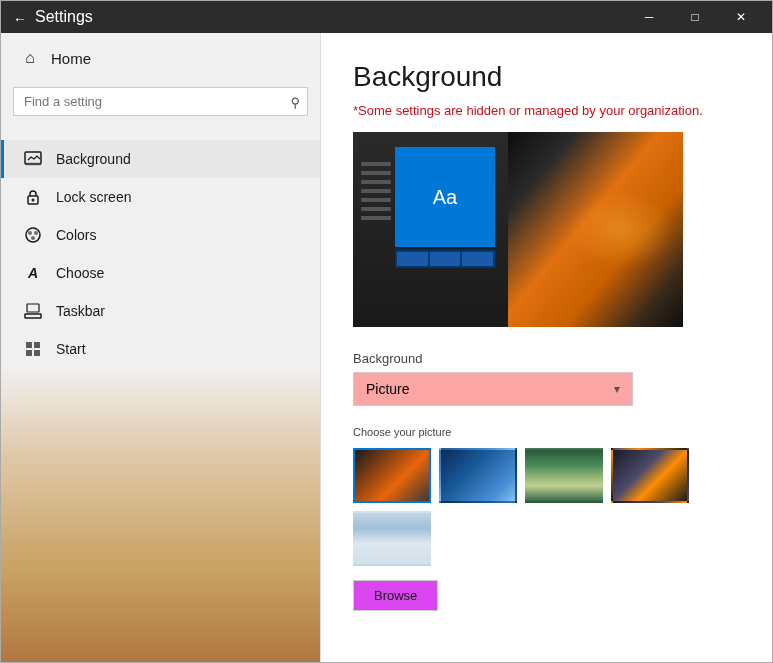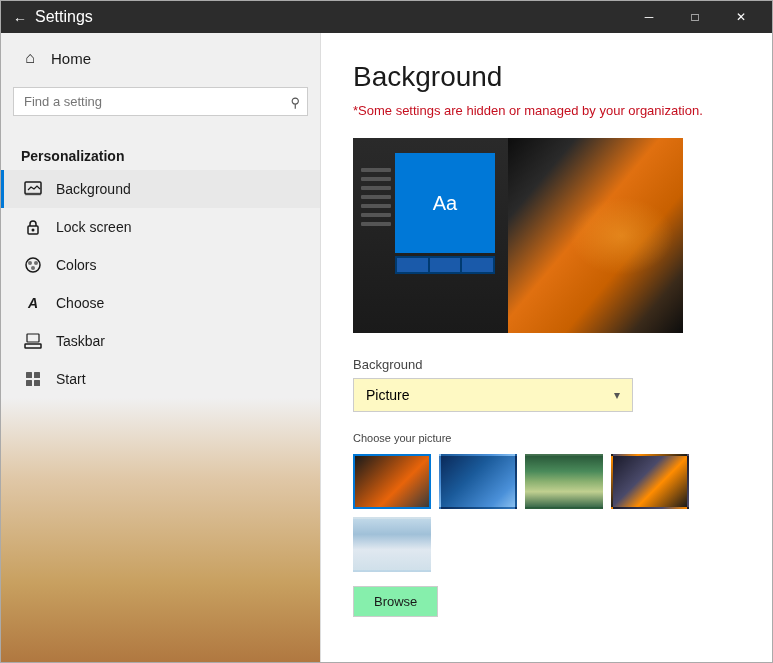--- a/index.html
+++ b/index.html
@@ -148,21 +148,21 @@
     }
     .main-title {
       font-size: 28px;
       font-weight: 300;
       color: #1a1a1a;
       margin-bottom: 10px;
     }
     .org-warning {
       color: #c50f1f;
       font-size: 13px;
-      margin-bottom: 20px;
+      margin-bottom: 14px;
     }
 
     
     .preview-container {
       width: 330px;
       height: 195px;
       margin-bottom: 24px;
       position: relative;
       overflow: hidden;
       background: #1a1a1a;
@@ -176,21 +176,21 @@
     .form-label {
       font-size: 13px;
       color: #444;
       margin-bottom: 6px;
       display: block;
     }
     .dropdown-select {
       width: 280px;
       padding: 8px 12px;
       border: 1px solid #ccc;
-      background: #fef9c3;
+      background: #fca5a5;
       font-size: 14px;
       display: flex;
       align-items: center;
       justify-content: space-between;
       cursor: pointer;
     }
     .dropdown-arrow {
       font-size: 12px;
       color: #555;
     }
@@ -221,21 +221,21 @@
 
     
     .thumb-1 { background: linear-gradient(135deg, #1a1a1a 0%, #e8640a 60%, #3a3a3a 100%); }
     .thumb-2 { background: linear-gradient(135deg, #0a2a5a 0%, #1a5a9a 40%, #4a90d9 80%, #8ac0f0 100%); }
     .thumb-3 { background: linear-gradient(180deg, #2a5a3a 0%, #4a8a5a 30%, #8ab070 50%, #c0d090 70%, #3a6a4a 100%); }
     .thumb-4 { background: linear-gradient(135deg, #1a1a2a 0%, #4a4a6a 40%, #ff8c00 60%, #1a1a1a 100%); }
     .thumb-5 { background: linear-gradient(180deg, #c0d8e8 0%, #a0c0d8 30%, #e0e8f0 60%, #d0e0ea 100%); }
 
     .browse-btn {
       padding: 7px 20px;
-      background: #86efac;
+      background: #d946ef;
       border: 1px solid #ccc;
       font-size: 13px;
       cursor: pointer;
       color: #1a1a1a;
     }
   </style>
 </head>
 <body>
 
 <div class="window">
@@ -259,21 +259,20 @@
       <div class="sidebar-home">
         <span class="sidebar-icon">⌂</span>
         <span>Home</span>
       </div>
 
       <div class="sidebar-search">
         <input type="text" placeholder="Find a setting" style="">
         <span class="sidebar-search-icon">⚲</span>
       </div>
 
-      <div class="sidebar-section-title">Personalization</div>
 
       <div class="sidebar-item active">
         <span class="sidebar-icon">
           <svg width="18" height="18" viewBox="0 0 18 18" fill="none">
             <rect x="1" y="2" width="16" height="12" rx="1" stroke="#1a1a1a" stroke-width="1.5" fill="none"></rect>
             <rect x="1" y="12" width="16" height="4" rx="0" fill="#1a1a1a" opacity="0.15"></rect>
             <path d="M4 10 L7 7 L10 9 L13 6 L16 9" stroke="#1a1a1a" stroke-width="1.2" fill="none"></path>
           </svg>
         </span>
         <span>Background</span>

